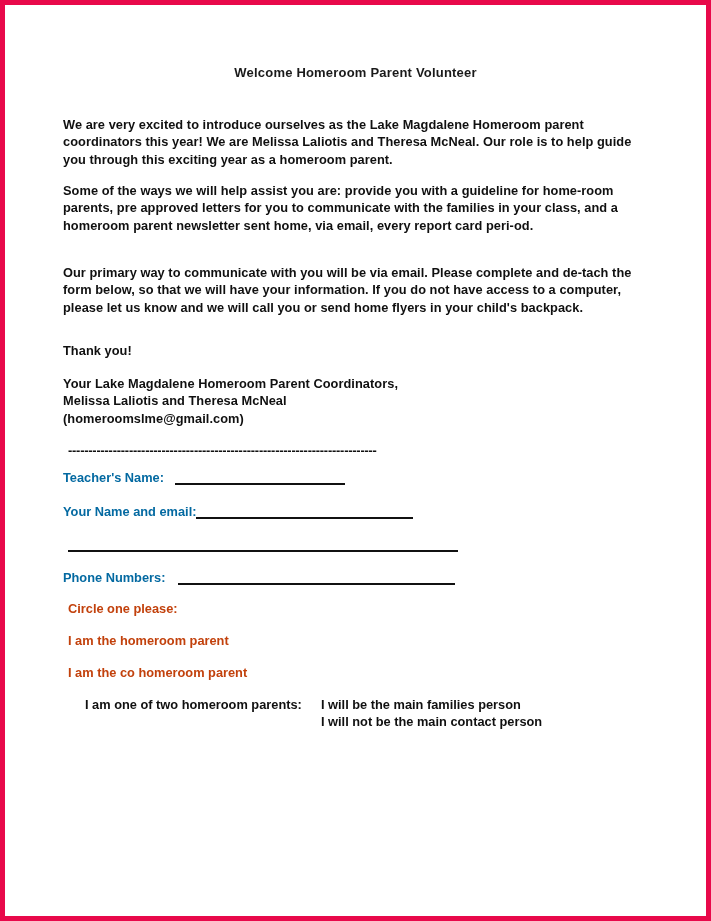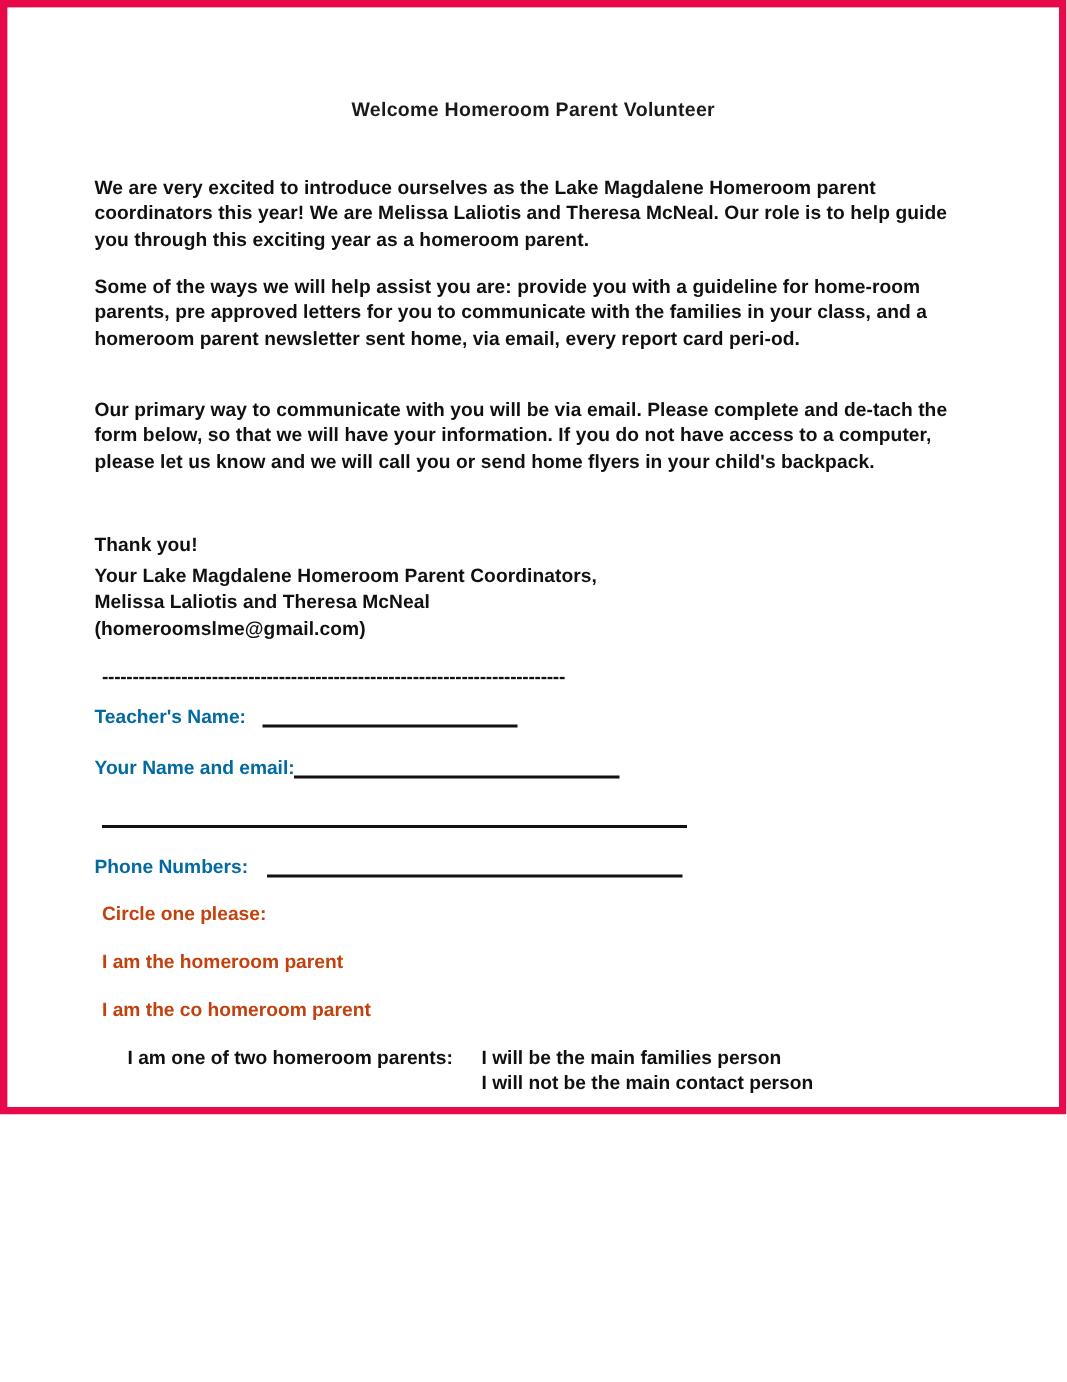--- a/index.html
+++ b/index.html
@@ -3,21 +3,21 @@
 <meta charset="utf-8">
 <style>
   html, body {
     margin: 0;
     padding: 0;
     background: #ffffff;
   }
   #page {
     position: relative;
     width: 711px;
-    height: 743px;
+    height: 921px;
     box-sizing: border-box;
     background: #ffffff;
     border: 5px solid #e8094a;
     overflow: hidden;
     font-family: "Liberation Sans", "DejaVu Sans", sans-serif;
   }
   #sheet {
     position: absolute;
     left: 0;
     top: 0;
@@ -43,21 +43,21 @@
     font-size: 12.8px;
     font-weight: bold;
     line-height: 17.4px;
     color: #101010;
     letter-spacing: 0.05px;
   }
   .para { margin: 0; }
   #para-1 { top: 111px; }
   #para-2 { top: 177px; }
   #para-3 { top: 259px; }
-  #thanks  { top: 337px; margin-top: 12px; }
+  #thanks  { top: 337px; }
   #signoff { top: 370px; }
 
   .dashed-rule {
     position: absolute;
     left: 63px;
     top: 441px;
     width: 370px;
     font-size: 12.8px;
     font-weight: bold;
     line-height: 10px;

